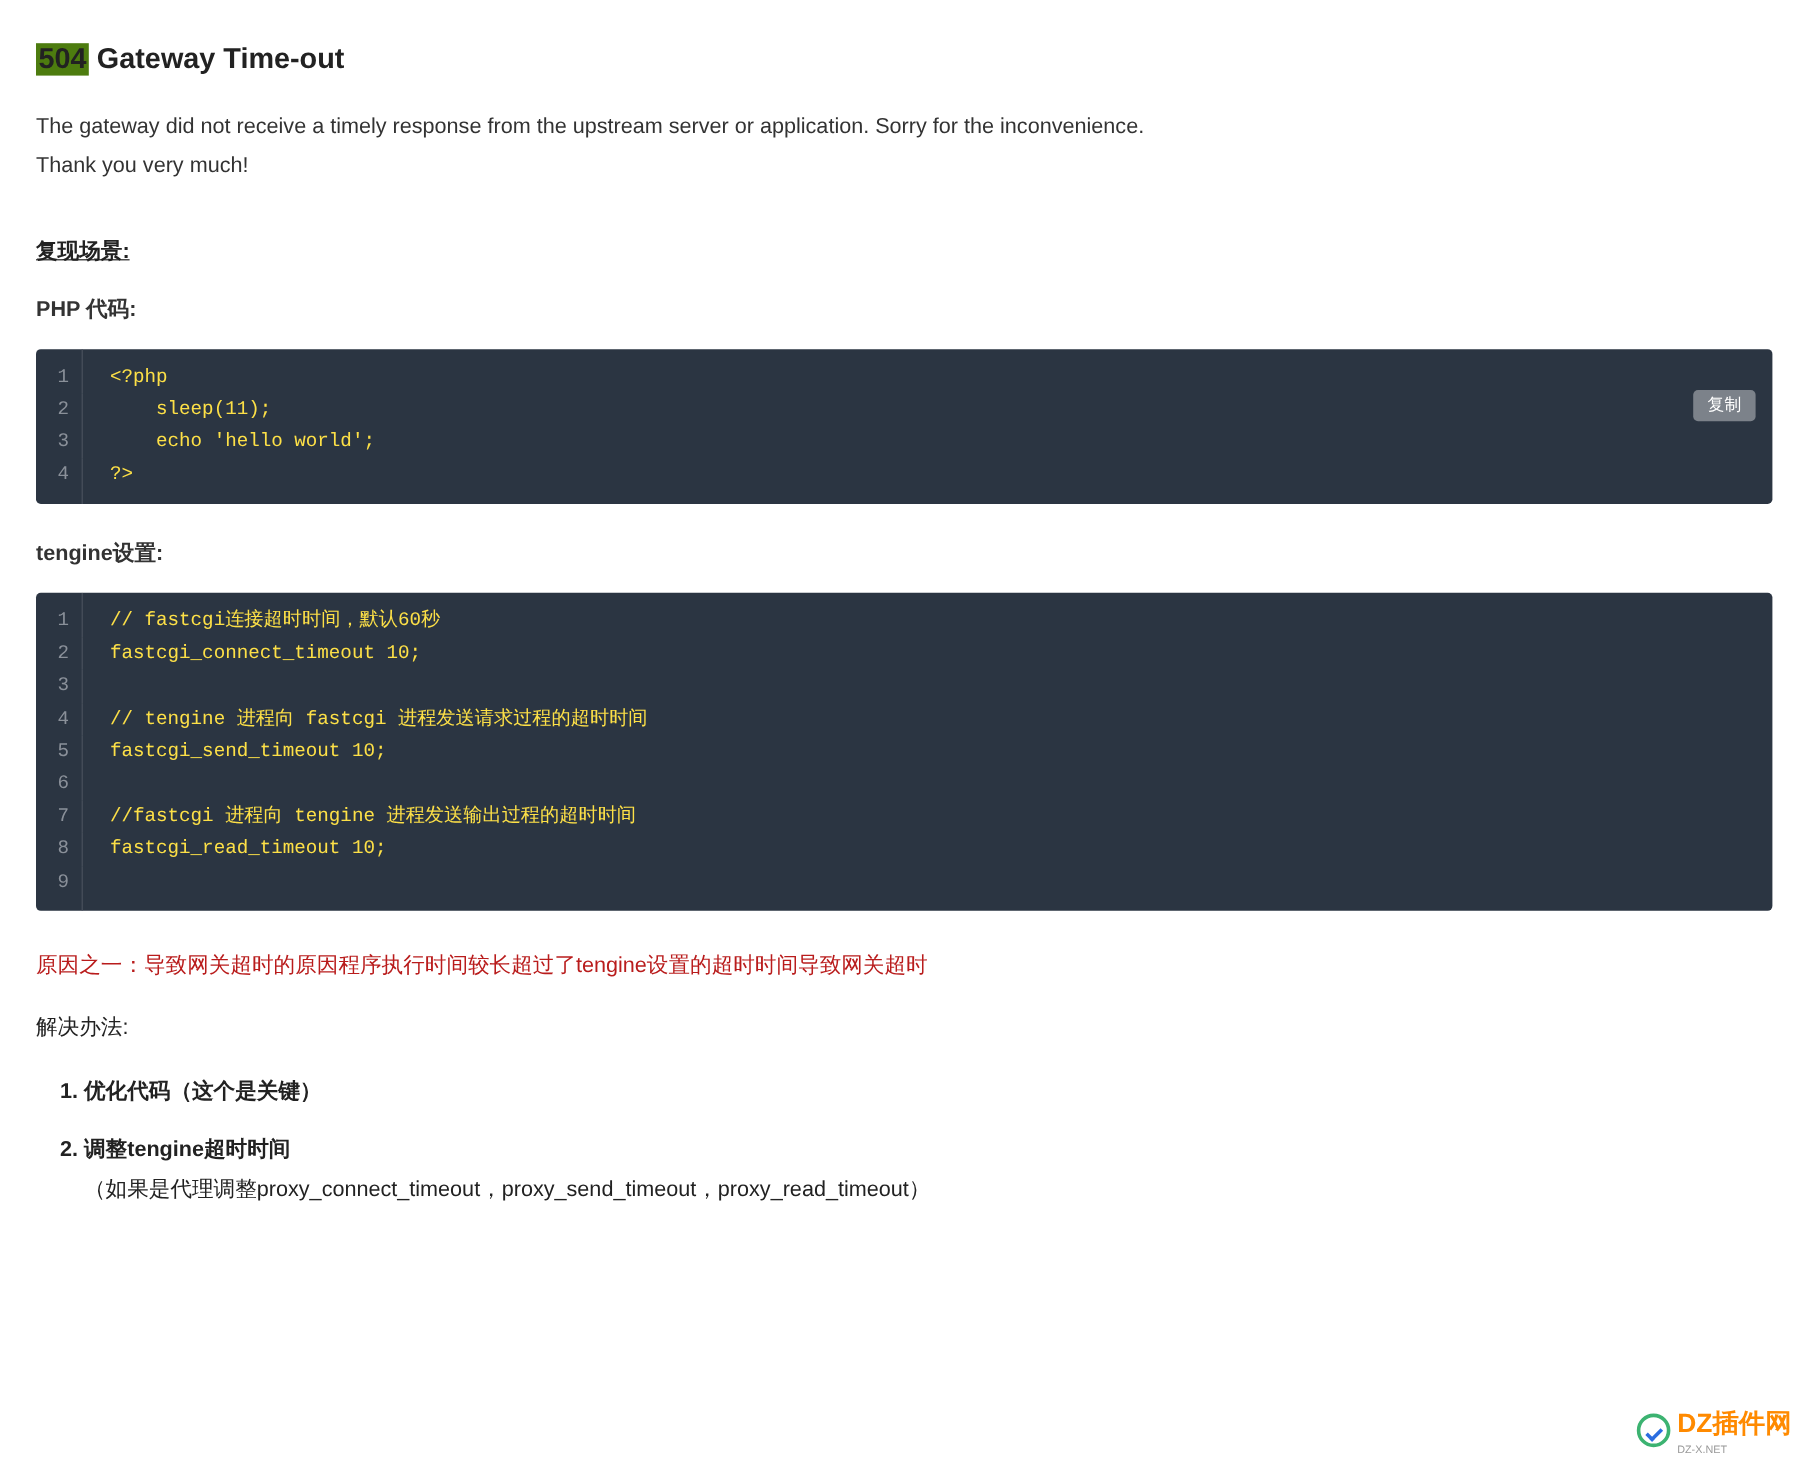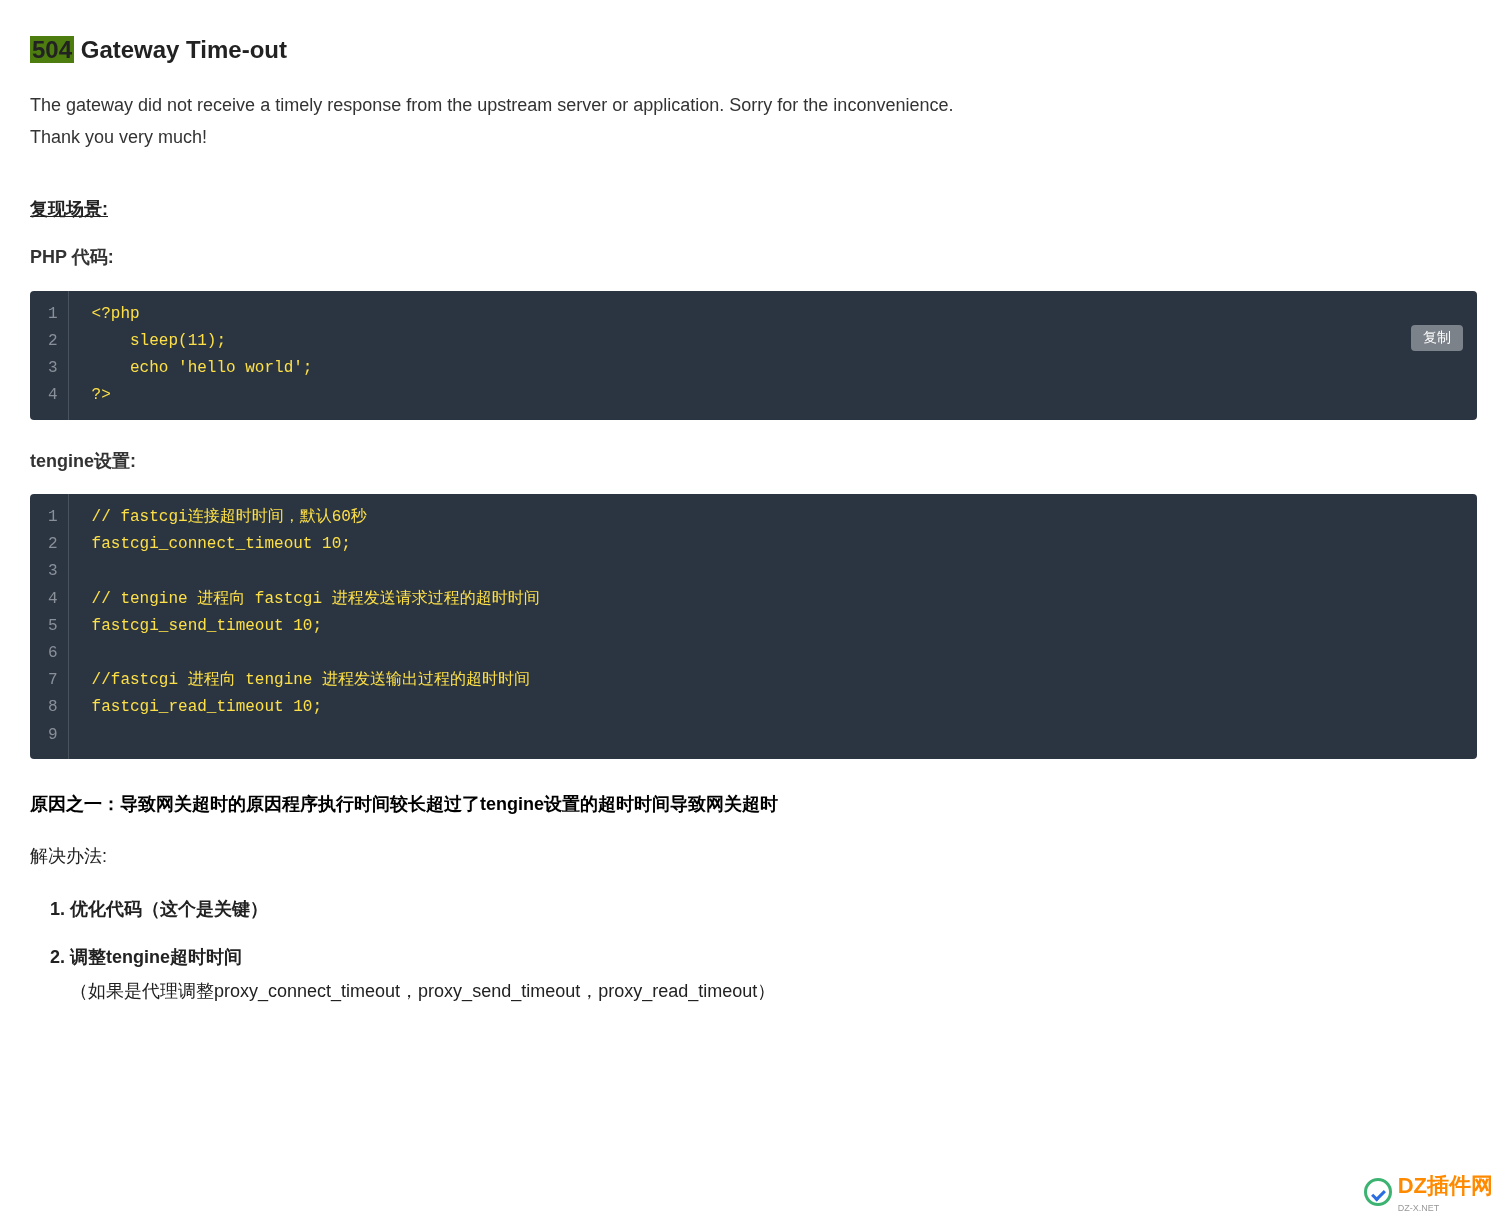--- a/index.html
+++ b/index.html
@@ -79,22 +79,22 @@
     color: #fff;
     border: none;
     border-radius: 4px;
     padding: 4px 12px;
     font-size: 14px;
     cursor: pointer;
     font-family: inherit;
     margin-top: 12px;
   }
   .cause {
-    font-weight: 700;
-    color: #000000;
+    font-weight: 400;
+    color: #b91c1c;
     margin-top: 30px;
     margin-bottom: 22px;
   }
   .solve-label {
     font-weight: 400;
     color: #222;
     margin-bottom: 20px;
   }
   ol.solutions {
     margin-left: 40px;

